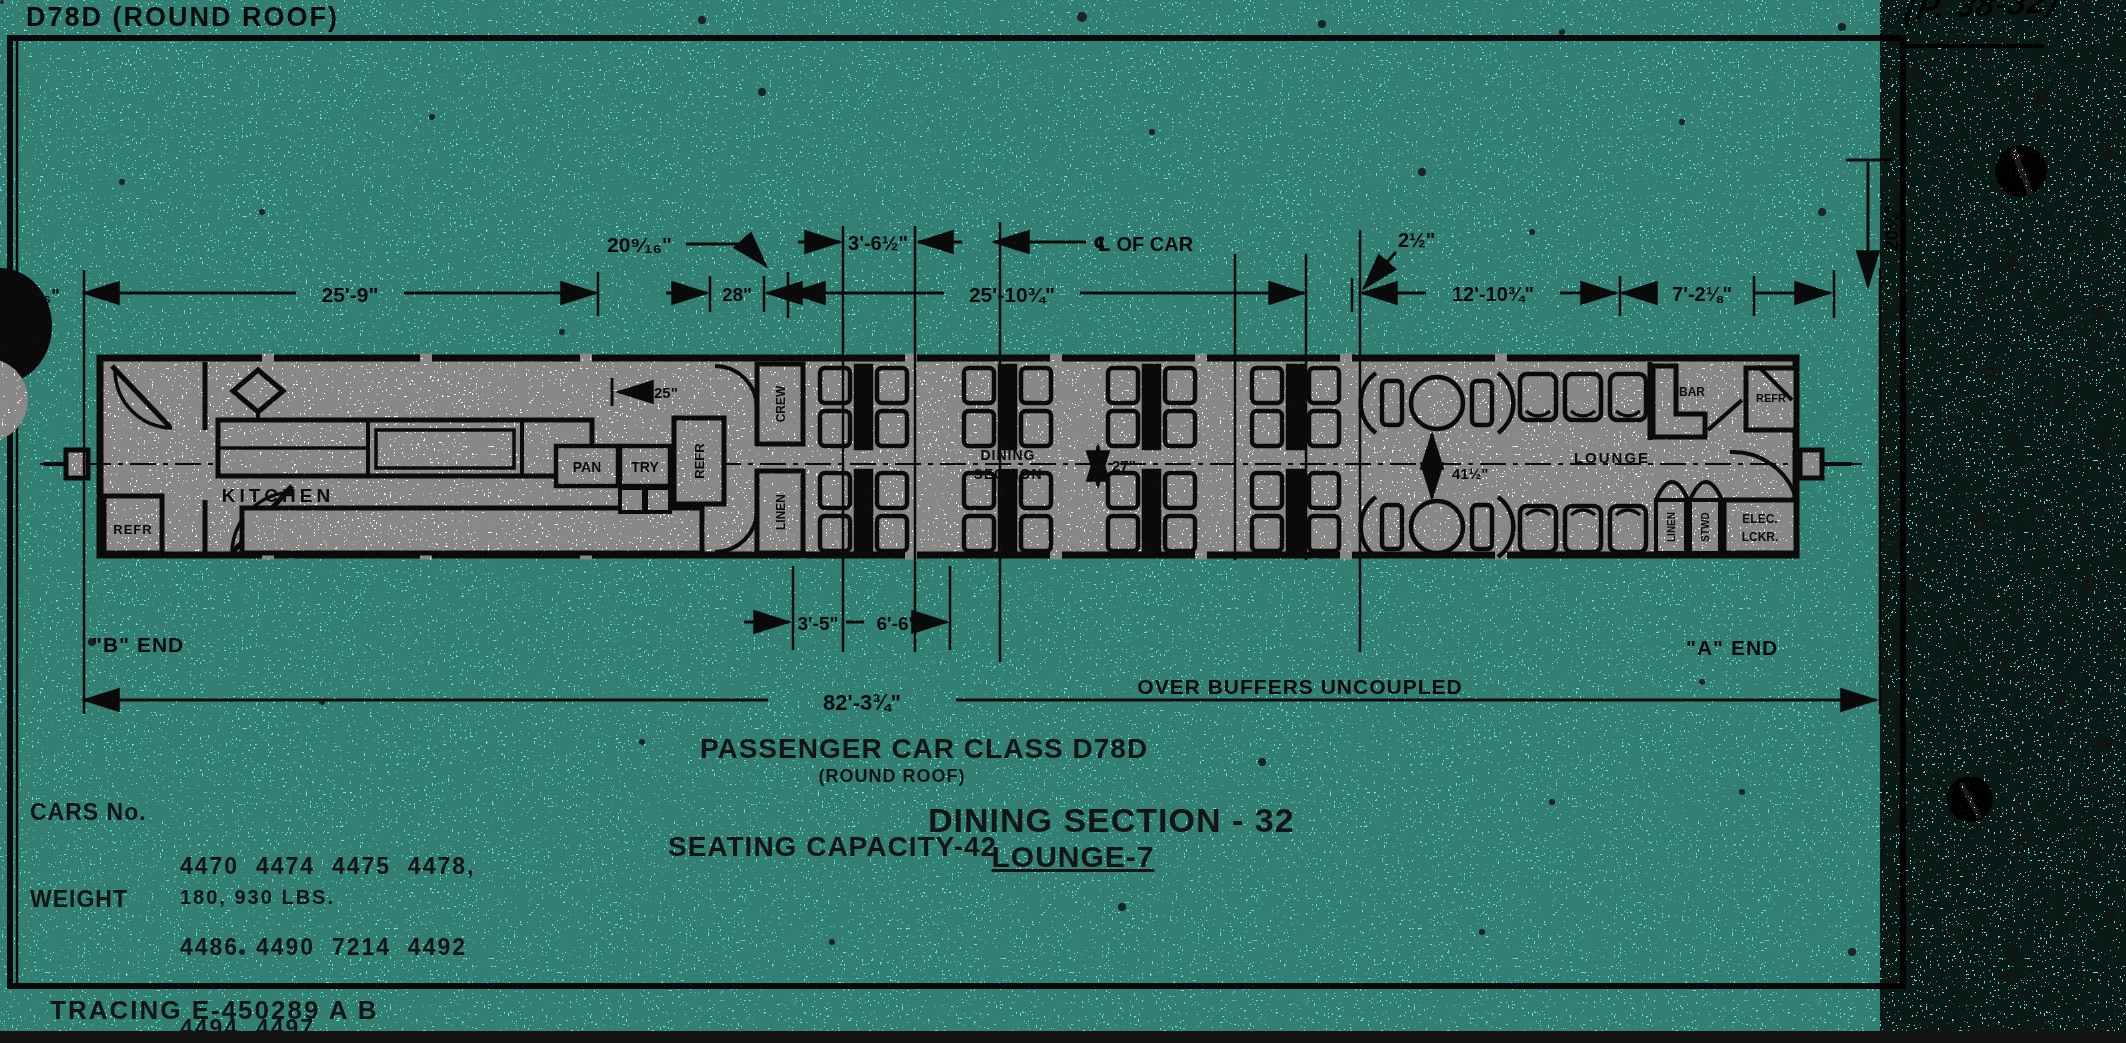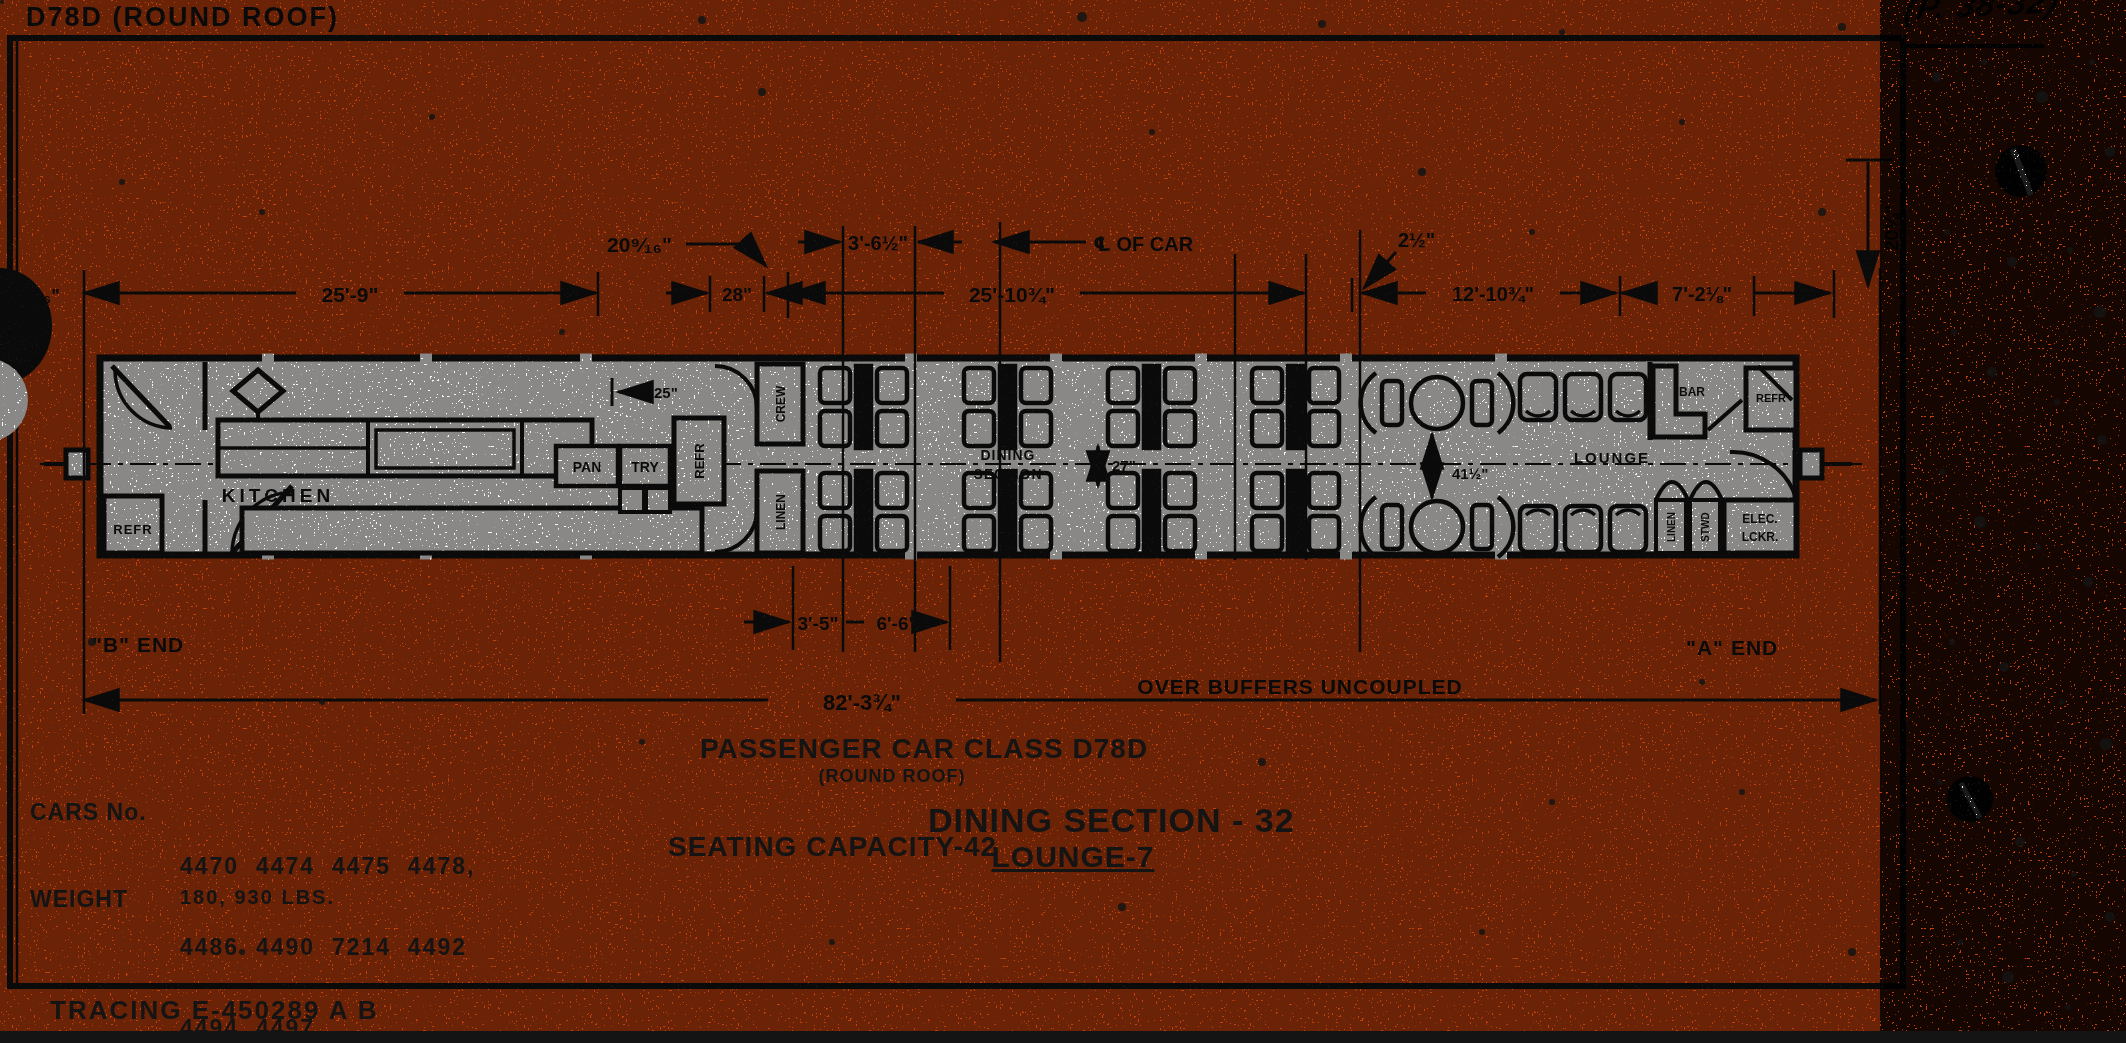--- a/index.html
+++ b/index.html
@@ -1,18 +1,18 @@
 <!DOCTYPE html>
 <html><head>
 <meta charset="utf-8">
 <style>
   html,body{margin:0;padding:0;background:#e8e8e4;}
   .page{
     position:relative; width:2126px; height:1043px;
-    background:#c2410c; overflow:hidden;
+    background:#5eead4; overflow:hidden;
     font-family:"Liberation Sans","DejaVu Sans",sans-serif;
     color:#141414; font-weight:700;
   }
   .abs{position:absolute;}
   .header-left{left:26px; top:2px; font-size:27px; letter-spacing:2px; white-space:pre;}
   .header-right{
     left:1906px; top:-14px; font-size:33px; font-style:italic; letter-spacing:1px;
     transform:skewX(-14deg) rotate(-3deg); white-space:pre;
   }
   .title-1{left:684px; top:733px; width:480px; text-align:center; font-size:28px; letter-spacing:1px;}

